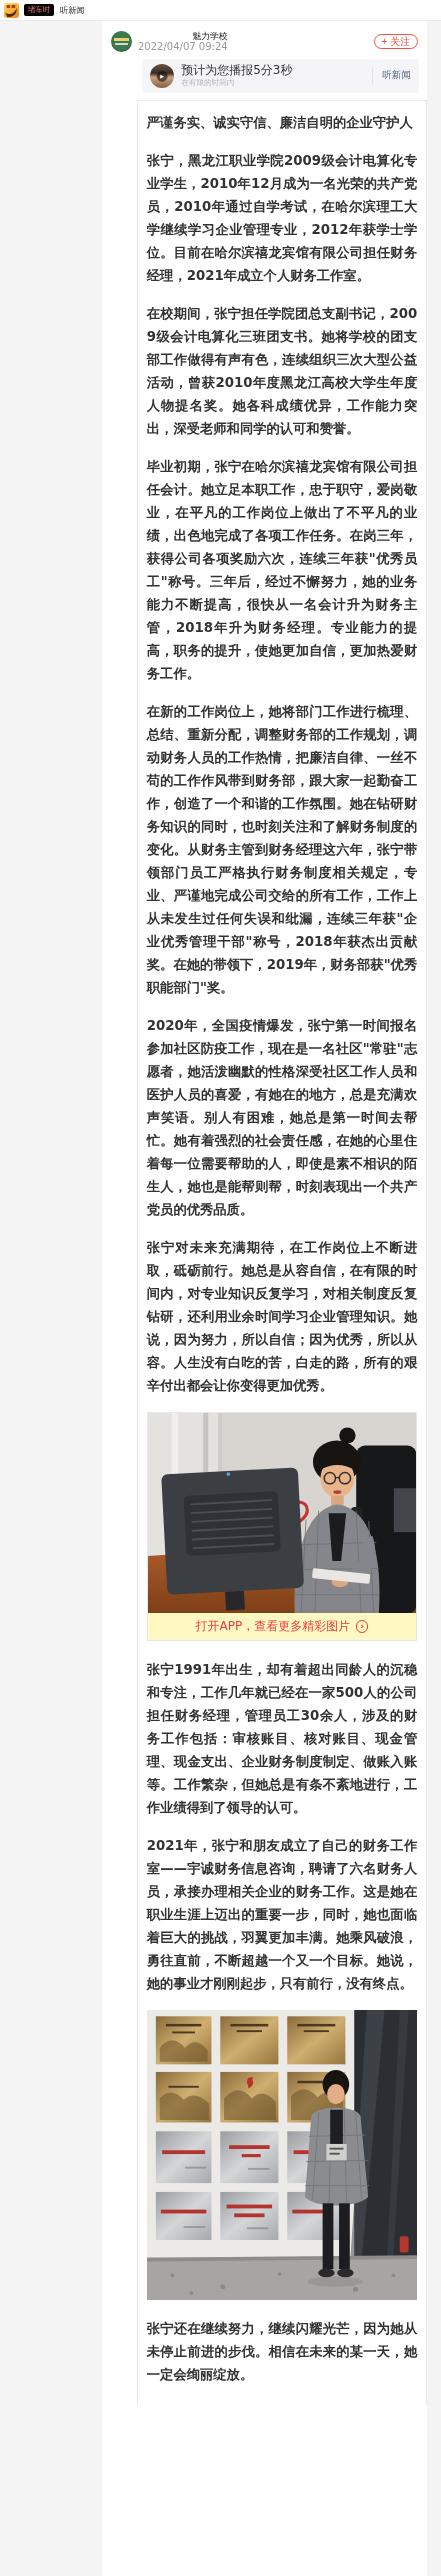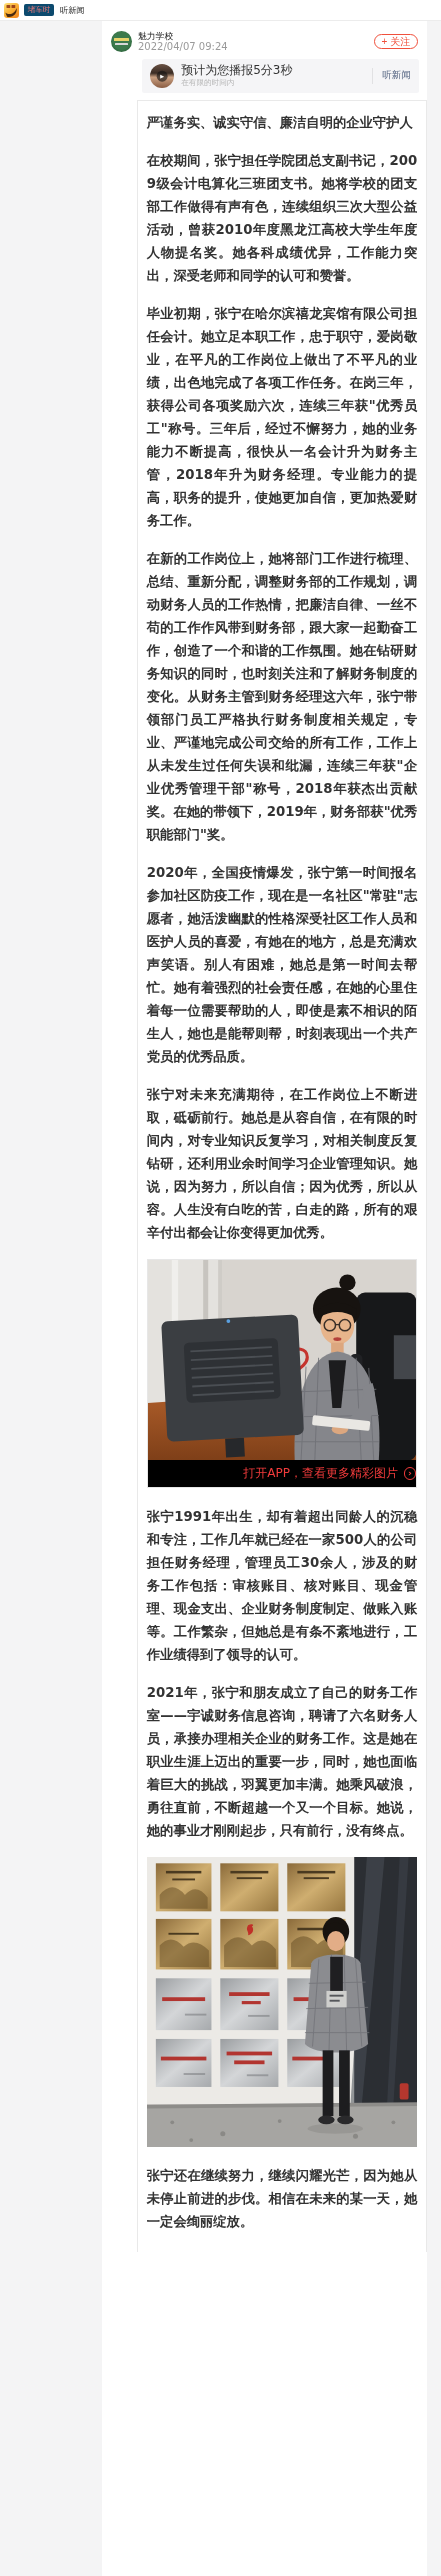--- a/index.html
+++ b/index.html
@@ -14,41 +14,41 @@
     position:relative; height:21px; background:#fff; border-bottom:0.6px solid #ececec;
     display:flex; align-items:center; padding:0 3.8px; z-index:5;
   }
   .sohu-logo {
     width:15px; height:15px; border-radius:3.2px; overflow:hidden; position:relative;
     background:linear-gradient(140deg,#ffe27a 0%,#fbb034 48%,#f07f1a 100%);
     flex:0 0 auto;
   }
   .sohu-logo svg { position:absolute; inset:0; }
   .topbar-badge {
-    margin-left:5.7px; background:#0c4a6e; color:#e87878; font-size:7.6px;
+    margin-left:5.7px; background:#000000; color:#e87878; font-size:7.6px;
     padding:1.3px 3.2px; border-radius:1.9px; line-height:8.8px;
   }
   .topbar-listen { margin-left:6.3px; color:#2b2b2b; font-size:8.2px; }
   
   .card {
     position:absolute; left:102px; top:21px; width:325px; height:2555px;
     background:#fff; overflow:hidden;
   }
   .title {
     font-size:18.3px; line-height:24.6px; font-weight:700; color:#121212;
     margin:6.3px 8.8px 0; max-width:285px; letter-spacing:0.3px;
   }
   .author-row { display:flex; align-items:center; margin:9.5px 8.8px 0; }
   .avatar { width:21.5px; height:21.5px; border-radius:50%; overflow:hidden; position:relative; flex:0 0 auto;
     background:radial-gradient(circle at 50% 45%, #3c7a4c 0 55%, #1f4d2c 100%); }
   .avatar i { position:absolute; left:3.2px; height:2.5px; background:#e8d36a; border-radius:0.6px; }
   .avatar i.l1 { top:7.6px; width:15px; }
   .avatar i.l2 { top:12px; width:12.6px; left:4.4px; background:#d8d8d8; }
   .author-meta { margin-left:5.7px; }
-  .author-name { font-size:8.8px; color:#222; line-height:10px; }
+  .author-name { font-size:8.8px; color:#222; line-height:10px;text-align:right; }
   .author-date { font-size:10px; color:#9a9a9a; margin-top:1.9px; line-height:8.2px;text-align:right; }
   .follow-btn {
     margin-left:auto; border:0.6px solid var(--follow_red,#f0503c); color:var(--follow_red,#f0503c);
     border-radius:631px; font-size:10px; padding:1.9px 7px; background:#fff; line-height:9.5px;
   }
   
   .audio-box {
     margin:7px 8.2px 0 40px; height:34px; background:#f5f5f7; border-radius:2.5px;
     display:flex; align-items:center; padding:0 8.2px;
   }
@@ -71,22 +71,22 @@
     padding:9.5px 8.8px 19px; background:#fff;
   }
   p.para {
     font-size:13.3px; line-height:23px; color:#333; margin:0 0 15px;
     text-align:justify; word-break:break-all;font-weight:bold;
   }
   
   .photo-block { border:0.6px solid #e7e7e7; margin:1.9px 0 16.4px; background:#fff; }
   .photo-block svg, .photo-plain svg { display:block; width:100%; height:auto; }
   .open-app {
-    height:27px; display:flex; align-items:center; justify-content:flex-end;
-    color:var(--accent_red,#f03b3b); font-size:12px; background:#000000;
+    height:27px; display:flex; align-items:center; justify-content:center;
+    color:var(--accent_red,#f03b3b); font-size:12px; background:#fef9c3;
   }
   .open-icon {
     margin-left:5.7px; width:12.6px; height:12.6px; border:1.3px solid currentColor; border-radius:50%;
     display:flex; align-items:center; justify-content:center;
     font-size:9.5px; line-height:1; padding-bottom:1.3px; font-weight:700;
   }
   .photo-plain { margin:1.9px 0 16.4px; }
 </style>
 </head>
 <body>
@@ -128,20 +128,21 @@
     </div>
     <div class="audio-right">
       <span class="audio-divider"></span>
       <span class="audio-listen">听新闻</span>
     </div>
   </div>
 
   <div class="body-box">
 
     <p class="para">严谨务实、诚实守信、廉洁自明的企业守护人</p>
+    <p class="para">张宁，黑龙江职业学院2009级会计电算化专业学生，2010年12月成为一名光荣的共产党员，2010年通过自学考试，在哈尔滨理工大学继续学习企业管理专业，2012年获学士学位。目前在哈尔滨禧龙宾馆有限公司担任财务经理，2021年成立个人财务工作室。</p>
     <p class="para">在校期间，张宁担任学院团总支副书记，2009级会计电算化三班团支书。她将学校的团支部工作做得有声有色，连续组织三次大型公益活动，曾获2010年度黑龙江高校大学生年度人物提名奖。她各科成绩优异，工作能力突出，深受老师和同学的认可和赞誉。</p>
     <p class="para">毕业初期，张宁在哈尔滨禧龙宾馆有限公司担任会计。她立足本职工作，忠于职守，爱岗敬业，在平凡的工作岗位上做出了不平凡的业绩，出色地完成了各项工作任务。在岗三年，获得公司各项奖励六次，连续三年获"优秀员工"称号。三年后，经过不懈努力，她的业务能力不断提高，很快从一名会计升为财务主管，2018年升为财务经理。专业能力的提高，职务的提升，使她更加自信，更加热爱财务工作。</p>
     <p class="para">在新的工作岗位上，她将部门工作进行梳理、总结、重新分配，调整财务部的工作规划，调动财务人员的工作热情，把廉洁自律、一丝不苟的工作作风带到财务部，跟大家一起勤奋工作，创造了一个和谐的工作氛围。她在钻研财务知识的同时，也时刻关注和了解财务制度的变化。从财务主管到财务经理这六年，张宁带领部门员工严格执行财务制度相关规定，专业、严谨地完成公司交给的所有工作，工作上从未发生过任何失误和纰漏，连续三年获"企业优秀管理干部"称号，2018年获杰出贡献奖。在她的带领下，2019年，财务部获"优秀职能部门"奖。</p>
     <p class="para">2020年，全国疫情爆发，张宁第一时间报名参加社区防疫工作，现在是一名社区"常驻"志愿者，她活泼幽默的性格深受社区工作人员和医护人员的喜爱，有她在的地方，总是充满欢声笑语。别人有困难，她总是第一时间去帮忙。她有着强烈的社会责任感，在她的心里住着每一位需要帮助的人，即使是素不相识的陌生人，她也是能帮则帮，时刻表现出一个共产党员的优秀品质。</p>
     <p class="para">张宁对未来充满期待，在工作岗位上不断进取，砥砺前行。她总是从容自信，在有限的时间内，对专业知识反复学习，对相关制度反复钻研，还利用业余时间学习企业管理知识。她说，因为努力，所以自信；因为优秀，所以从容。人生没有白吃的苦，白走的路，所有的艰辛付出都会让你变得更加优秀。</p>
 
     <div class="photo-block">
       <svg viewBox="0 0 428 320" preserveAspectRatio="none">
         <defs>
           <linearGradient id="deskg" x1="0" y1="0" x2="0" y2="1">

